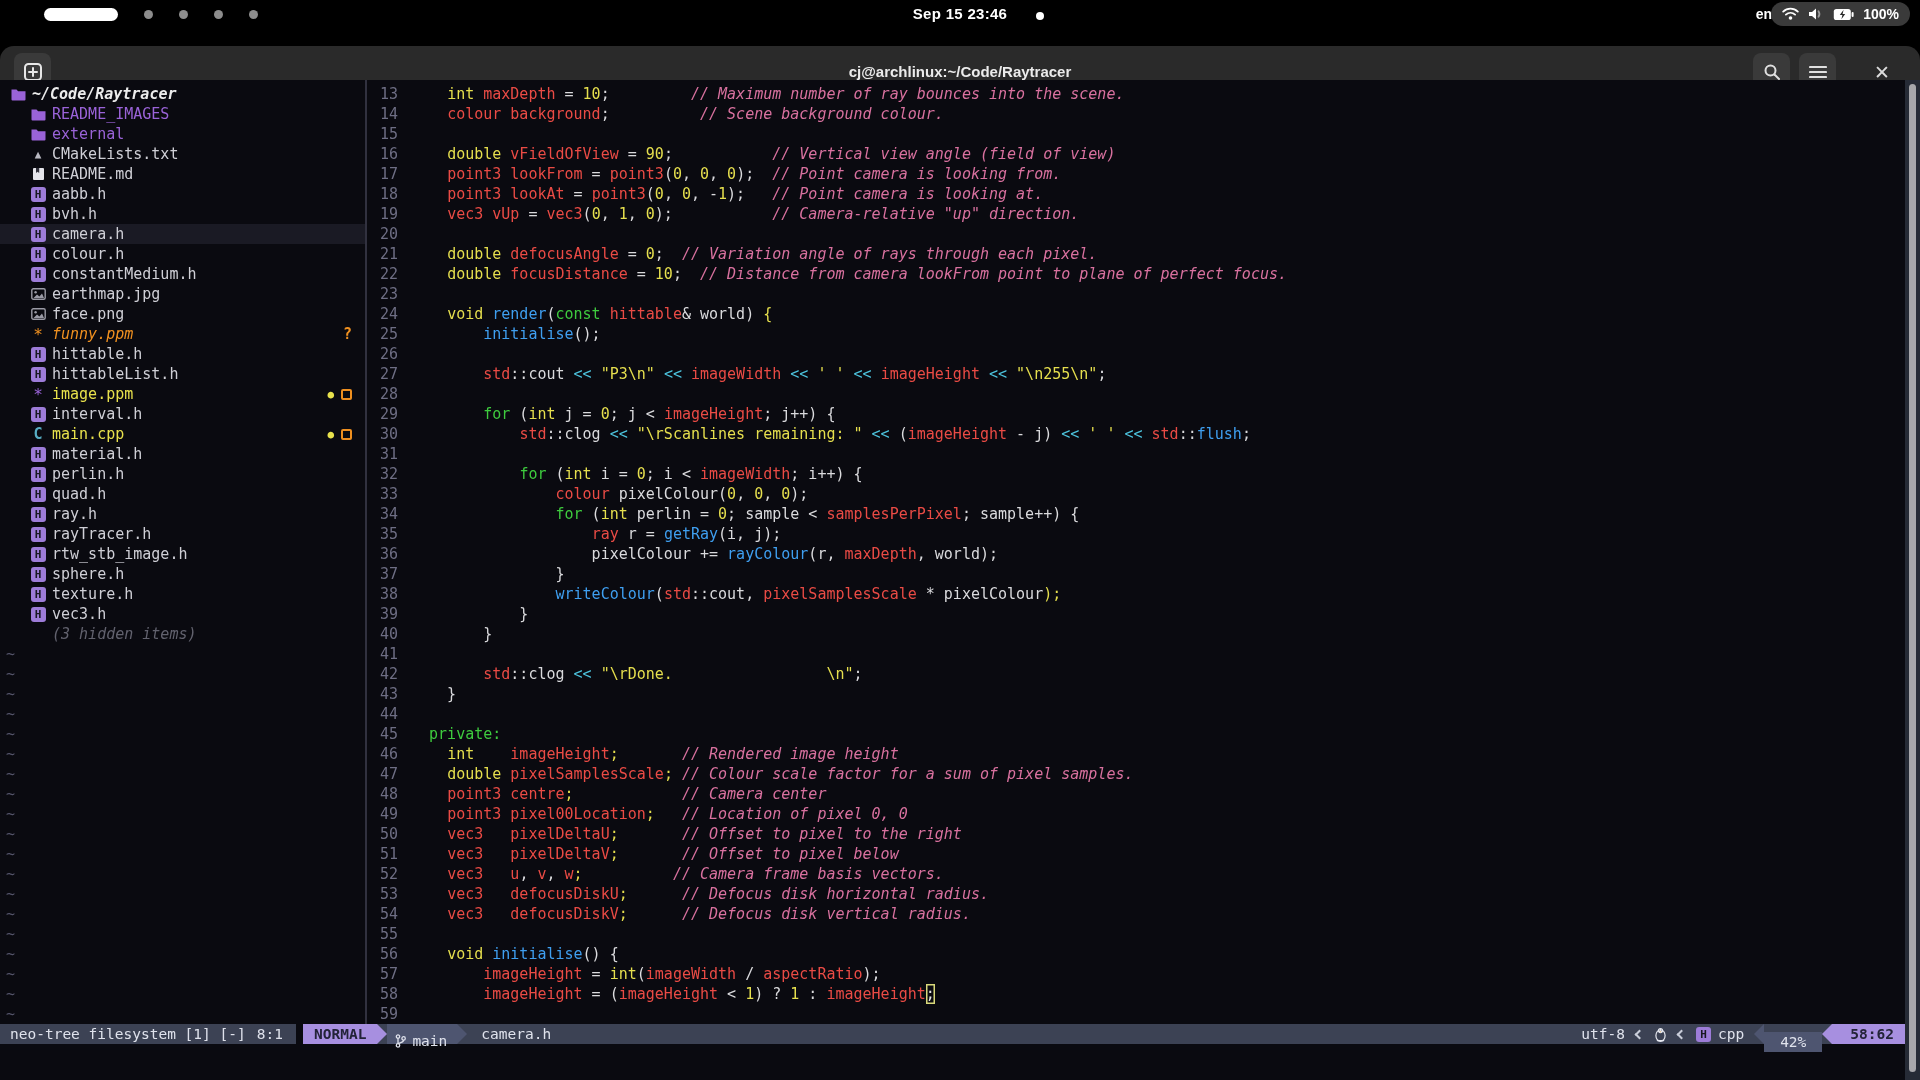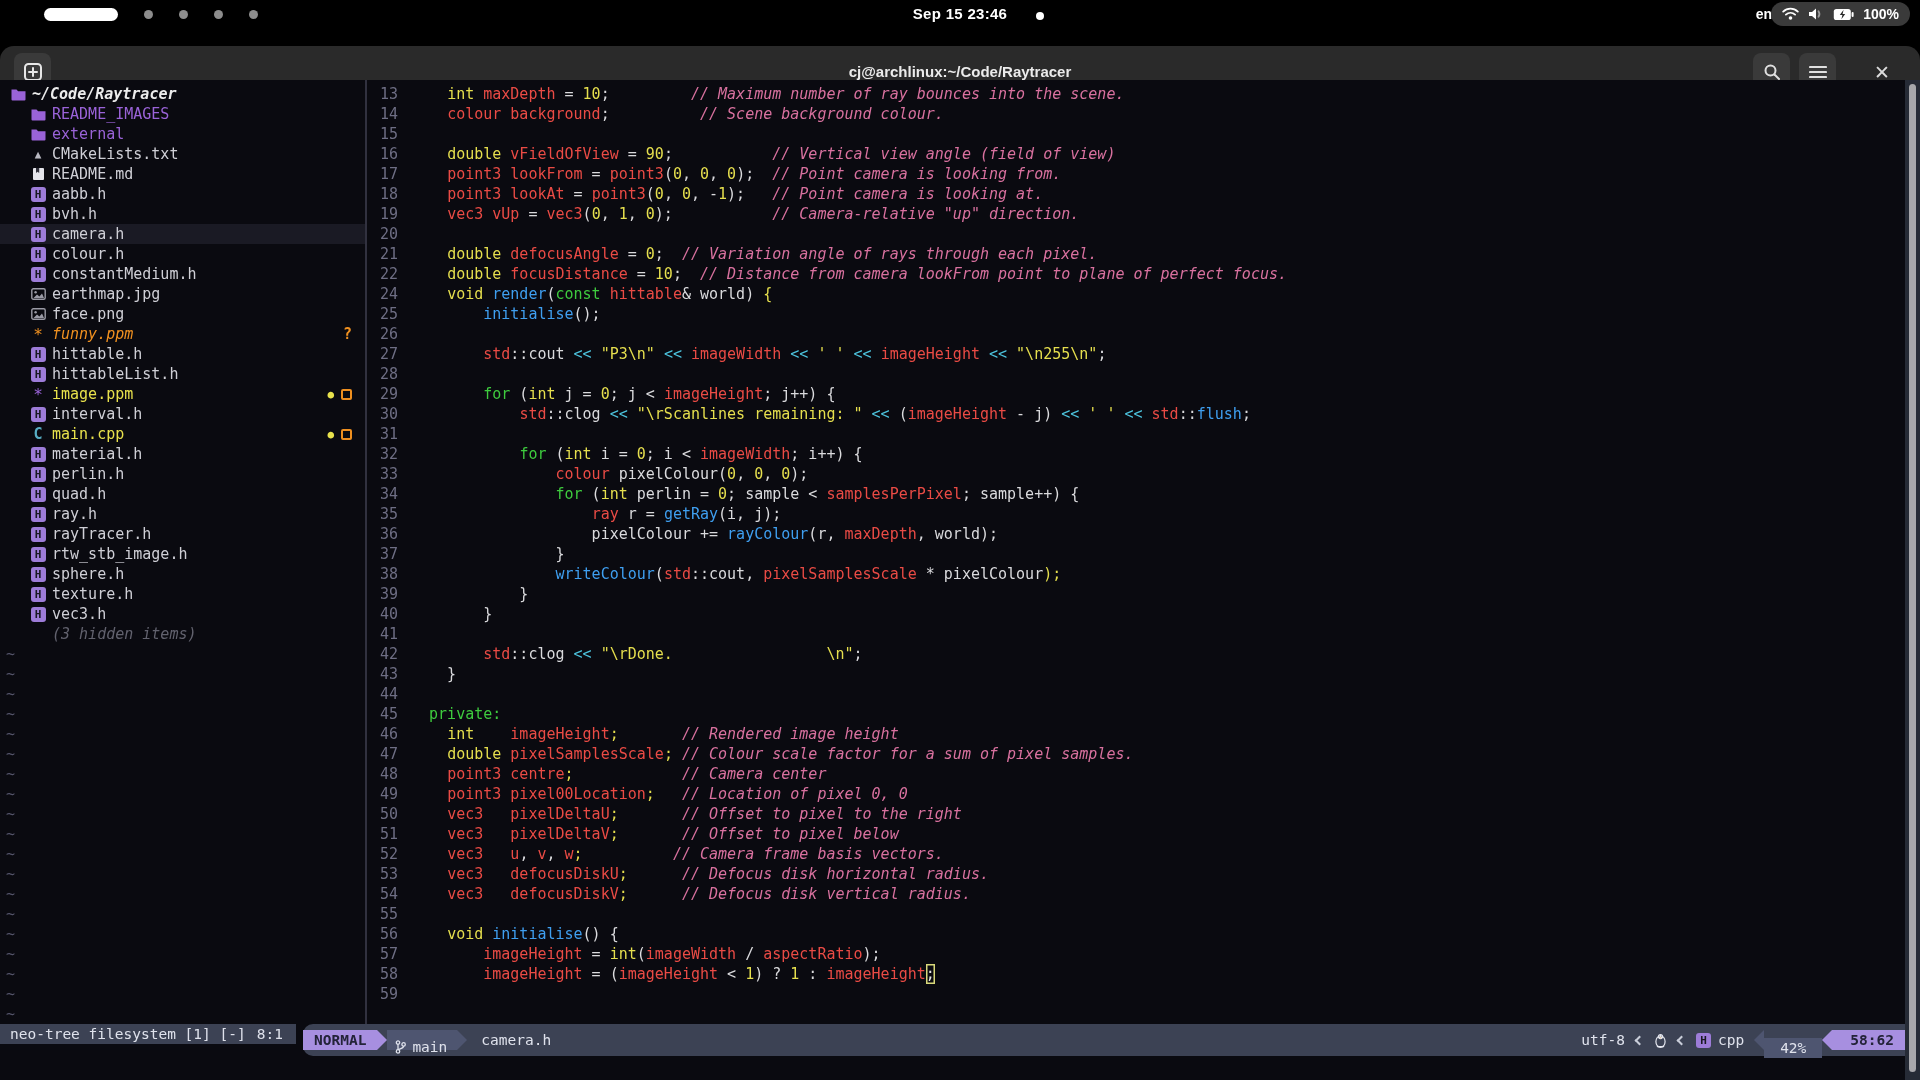--- a/index.html
+++ b/index.html
@@ -69,21 +69,21 @@
   .tk.w { color:#dadadd; } .tk.y { color:#e6df4e; } .tk.r { color:#ea4b45; }
   .tk.g { color:#3ecb3e; } .tk.b { color:#3f9ff0; } .tk.c { color:#4cc2dc; }
   .tk.m { color:#d9719f; font-style:italic; }
   .tk.k { color:#e6e6e6; box-shadow:inset 0 0 0 1.5px #d8d87a; }
 
   
   #sl { position:absolute; left:0; top:944px; width:1920px; height:20px; font-size:14.5px; }
   #sl-neotree { position:absolute; left:0; top:0; width:296px; height:20px; background:#3c4254;
                 color:#dfe2ec; display:flex; align-items:center; padding:0 13px 0 10px; }
   #sl-neotree .sp { flex:1; }
-  #sl-main { position:absolute; left:303px; right:0; top:0; height:32px; background:#3c4254;
+  #sl-main { position:absolute; left:303px; right:0; top:0; height:20px; background:#3c4254;
              display:flex; align-items:center; color:#dfe2ec;border-radius:10px; }
   .seg-mode { background:#a78fe0; color:#232338; font-weight:bold; padding:0 11px; height:20px;
               line-height:20px; }
   .arr { width:0; height:0; border-top:10px solid transparent; border-bottom:10px solid transparent; }
   .arr.r-purple { border-left:10px solid #a78fe0; } 
   .arr.r-slate  { border-left:10px solid #4e5570; }
   .arr.l-slate  { border-right:10px solid #4e5570; }
   .arr.l-purple { border-right:10px solid #a78fe0; }
   .seg-branch { background:#4e5570; height:20px; display:flex; align-items:center; gap:6px;
                 padding:13px 10px 0 8px; line-height:20px; }
@@ -232,20 +232,21 @@
       <div class="cl"><span class="num">13</span><span class="tk w">    </span><span class="tk y">int</span><span class="tk w"> </span><span class="tk r">maxDepth</span><span class="tk w"> = </span><span class="tk y">10</span><span class="tk w">;         </span><span class="tk m">// Maximum number of ray bounces into the scene.</span></div>
       <div class="cl"><span class="num">14</span><span class="tk w">    </span><span class="tk r">colour</span><span class="tk w"> </span><span class="tk r">background</span><span class="tk w">;          </span><span class="tk m">// Scene background colour.</span></div>
       <div class="cl"><span class="num">15</span></div>
       <div class="cl"><span class="num">16</span><span class="tk w">    </span><span class="tk y">double</span><span class="tk w"> </span><span class="tk r">vFieldOfView</span><span class="tk w"> = </span><span class="tk y">90</span><span class="tk w">;           </span><span class="tk m">// Vertical view angle (field of view)</span></div>
       <div class="cl"><span class="num">17</span><span class="tk w">    </span><span class="tk r">point3</span><span class="tk w"> </span><span class="tk r">lookFrom</span><span class="tk w"> = </span><span class="tk r">point3</span><span class="tk w">(</span><span class="tk y">0</span><span class="tk w">, </span><span class="tk y">0</span><span class="tk w">, </span><span class="tk y">0</span><span class="tk w">);  </span><span class="tk m">// Point camera is looking from.</span></div>
       <div class="cl"><span class="num">18</span><span class="tk w">    </span><span class="tk r">point3</span><span class="tk w"> </span><span class="tk r">lookAt</span><span class="tk w"> = </span><span class="tk r">point3</span><span class="tk w">(</span><span class="tk y">0</span><span class="tk w">, </span><span class="tk y">0</span><span class="tk w">, -</span><span class="tk y">1</span><span class="tk w">);   </span><span class="tk m">// Point camera is looking at.</span></div>
       <div class="cl"><span class="num">19</span><span class="tk w">    </span><span class="tk r">vec3</span><span class="tk w"> </span><span class="tk r">vUp</span><span class="tk w"> = </span><span class="tk r">vec3</span><span class="tk w">(</span><span class="tk y">0</span><span class="tk w">, </span><span class="tk y">1</span><span class="tk w">, </span><span class="tk y">0</span><span class="tk w">);           </span><span class="tk m">// Camera-relative "up" direction.</span></div>
       <div class="cl"><span class="num">20</span></div>
       <div class="cl"><span class="num">21</span><span class="tk w">    </span><span class="tk y">double</span><span class="tk w"> </span><span class="tk r">defocusAngle</span><span class="tk w"> = </span><span class="tk y">0</span><span class="tk w">;  </span><span class="tk m">// Variation angle of rays through each pixel.</span></div>
       <div class="cl"><span class="num">22</span><span class="tk w">    </span><span class="tk y">double</span><span class="tk w"> </span><span class="tk r">focusDistance</span><span class="tk w"> = </span><span class="tk y">10</span><span class="tk w">;  </span><span class="tk m">// Distance from camera lookFrom point to plane of perfect focus.</span></div>
+      <div class="cl"><span class="num">23</span></div>
       <div class="cl"><span class="num">24</span><span class="tk w">    </span><span class="tk y">void</span><span class="tk w"> </span><span class="tk b">render</span><span class="tk w">(</span><span class="tk g">const</span><span class="tk w"> </span><span class="tk r">hittable</span><span class="tk w">&amp; world) </span><span class="tk y">{</span></div>
       <div class="cl"><span class="num">25</span><span class="tk w">        </span><span class="tk b">initialise</span><span class="tk w">();</span></div>
       <div class="cl"><span class="num">26</span></div>
       <div class="cl"><span class="num">27</span><span class="tk w">        </span><span class="tk r">std</span><span class="tk w">::cout </span><span class="tk c">&lt;&lt;</span><span class="tk w"> </span><span class="tk y">"P3\n"</span><span class="tk w"> </span><span class="tk c">&lt;&lt;</span><span class="tk w"> </span><span class="tk r">imageWidth</span><span class="tk w"> </span><span class="tk c">&lt;&lt;</span><span class="tk w"> </span><span class="tk y">' '</span><span class="tk w"> </span><span class="tk c">&lt;&lt;</span><span class="tk w"> </span><span class="tk r">imageHeight</span><span class="tk w"> </span><span class="tk c">&lt;&lt;</span><span class="tk w"> </span><span class="tk y">"\n255\n"</span><span class="tk w">;</span></div>
       <div class="cl"><span class="num">28</span></div>
       <div class="cl"><span class="num">29</span><span class="tk w">        </span><span class="tk g">for</span><span class="tk w"> (</span><span class="tk y">int</span><span class="tk w"> j = </span><span class="tk y">0</span><span class="tk w">; j &lt; </span><span class="tk r">imageHeight</span><span class="tk w">; j++) {</span></div>
       <div class="cl"><span class="num">30</span><span class="tk w">            </span><span class="tk r">std</span><span class="tk w">::clog </span><span class="tk c">&lt;&lt;</span><span class="tk w"> </span><span class="tk y">"\rScanlines remaining: "</span><span class="tk w"> </span><span class="tk c">&lt;&lt;</span><span class="tk w"> (</span><span class="tk r">imageHeight</span><span class="tk w"> - j) </span><span class="tk c">&lt;&lt;</span><span class="tk w"> </span><span class="tk y">' '</span><span class="tk w"> </span><span class="tk c">&lt;&lt;</span><span class="tk w"> </span><span class="tk r">std</span><span class="tk w">::</span><span class="tk b">flush</span><span class="tk w">;</span></div>
       <div class="cl"><span class="num">31</span></div>
       <div class="cl"><span class="num">32</span><span class="tk w">            </span><span class="tk g">for</span><span class="tk w"> (</span><span class="tk y">int</span><span class="tk w"> i = </span><span class="tk y">0</span><span class="tk w">; i &lt; </span><span class="tk r">imageWidth</span><span class="tk w">; i++) {</span></div>
       <div class="cl"><span class="num">33</span><span class="tk w">                </span><span class="tk r">colour</span><span class="tk w"> pixelColour(</span><span class="tk y">0</span><span class="tk w">, </span><span class="tk y">0</span><span class="tk w">, </span><span class="tk y">0</span><span class="tk w">);</span></div>

